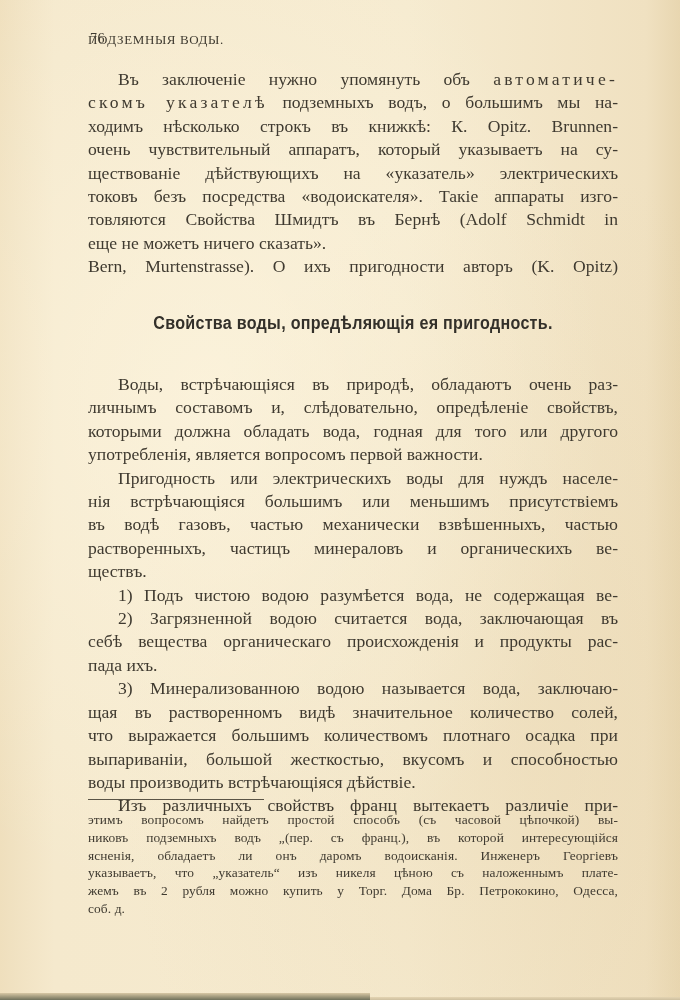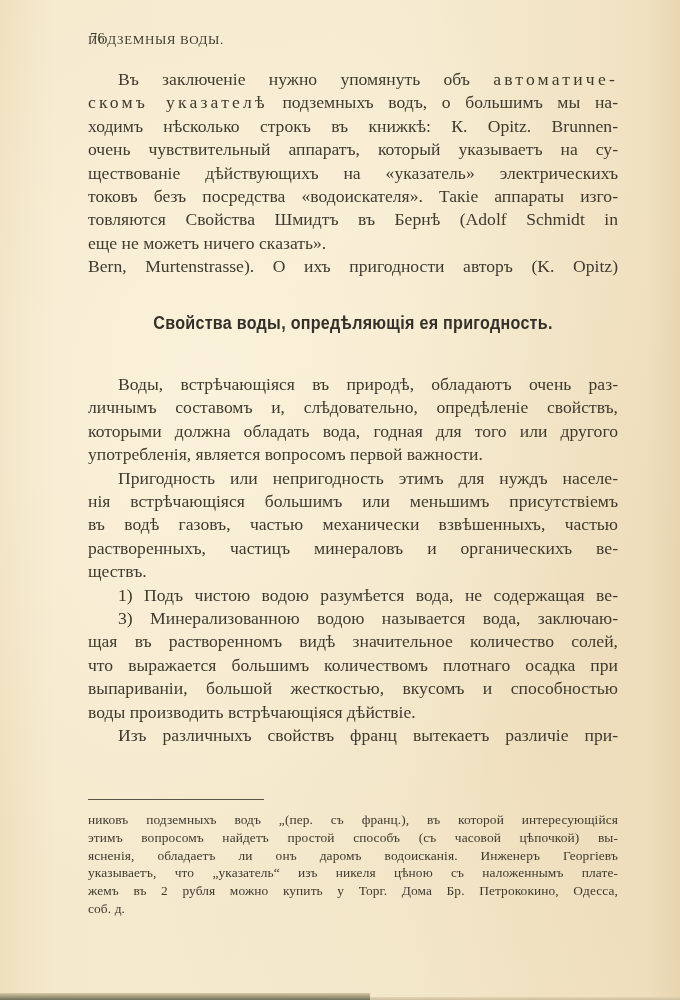--- a/index.html
+++ b/index.html
@@ -94,46 +94,51 @@
   <div class="section-heading">Свойства воды, опредѣляющія ея пригодность.</div>
 
   <div class="body-text" style="top:345px;margin-top:28px;">
     <div>
       <span class="line indent">Воды, встрѣчающіяся въ природѣ, обладаютъ очень раз-</span>
       <span class="line">личнымъ составомъ и, слѣдовательно, опредѣленіе свойствъ,</span>
       <span class="line">которыми должна обладать вода, годная для того или другого</span>
       <span class="line last">употребленія, является вопросомъ первой важности.</span>
     </div>
     <div>
-      <span class="line indent">Пригодность или непригодность этимъ для нуждъ населе-</span>
+      <span class="line indent">Пригодность или электрическихъ воды для нуждъ населе-</span>
       <span class="line">нія встрѣчающіяся большимъ или меньшимъ присутствіемъ</span>
       <span class="line">въ водѣ газовъ, частью механически взвѣшенныхъ, частью</span>
       <span class="line">растворенныхъ, частицъ минераловъ и органическихъ ве-</span>
       <span class="line last">ществъ.</span>
     </div>
     <div>
       <span class="line indent">1) Подъ чистою водою разумѣется вода, не содержащая ве-</span>
+    </div>
+    <div>
+      <span class="line indent">2) Загрязненной водою считается вода, заключающая въ</span>
+      <span class="line">себѣ вещества органическаго происхожденія и продукты рас-</span>
+      <span class="line last">пада ихъ.</span>
     </div>
     <div>
       <span class="line indent">3) Минерализованною водою называется вода, заключаю-</span>
       <span class="line">щая въ растворенномъ видѣ значительное количество солей,</span>
       <span class="line">что выражается большимъ количествомъ плотнаго осадка при</span>
       <span class="line">выпариваніи, большой жесткостью, вкусомъ и способностью</span>
       <span class="line last">воды производить встрѣчающіяся дѣйствіе.</span>
     </div>
     <div>
       <span class="line indent">Изъ различныхъ свойствъ франц вытекаетъ различіе при-</span>
     </div>
   </div>
 
   <div class="footnote-rule"></div>
 
   <div class="footnotes">
+    <span class="line">этимъ вопросомъ найдетъ простой способъ (съ часовой цѣпочкой) вы-</span>
     <span class="line">никовъ подземныхъ водъ „(пер. съ франц.), въ которой интересующійся</span>
-    <span class="line">этимъ вопросомъ найдетъ простой способъ (съ часовой цѣпочкой) вы-</span>
     <span class="line">ясненія, обладаетъ ли онъ даромъ водоисканія. Инженеръ Георгіевъ</span>
     <span class="line">указываетъ, что „указатель“ изъ никеля цѣною съ наложеннымъ плате-</span>
     <span class="line">жемъ въ 2 рубля можно купить у Торг. Дома Бр. Петрококино, Одесса,</span>
     <span class="line last">соб. д.</span>
   </div>
 
   <div class="bottom-edge"></div>
   <div class="bottom-edge-right"></div>
 </div>
 

